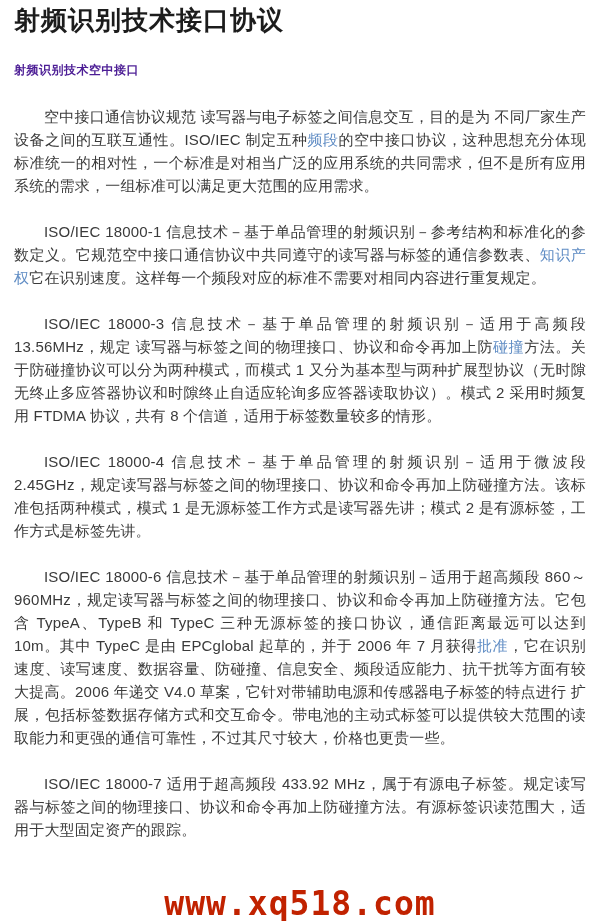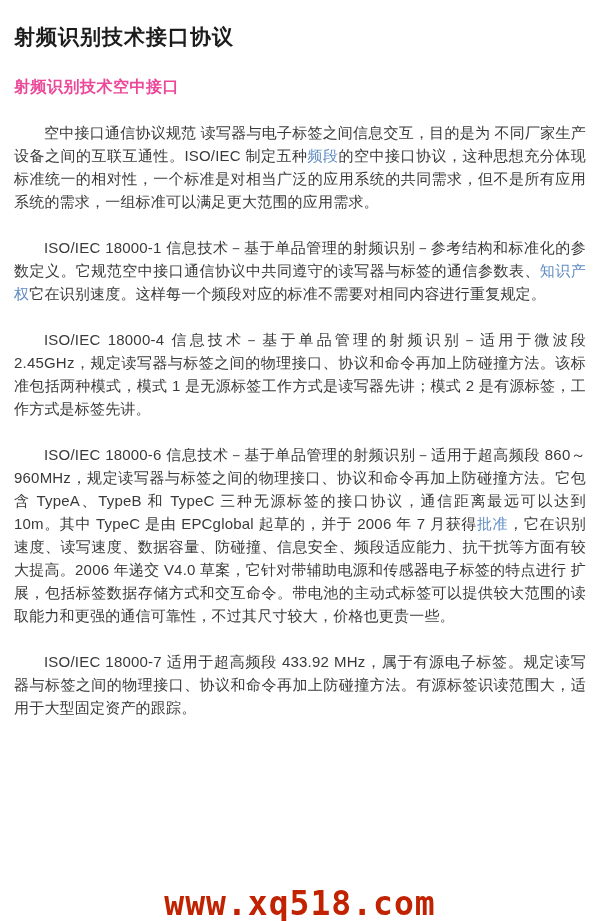--- a/index.html
+++ b/index.html
@@ -12,34 +12,34 @@
     width: 600px;
     height: 921px;
     overflow: hidden;
     background: #ffffff;
     font-family: "Liberation Sans", "DejaVu Sans", sans-serif;
     box-sizing: border-box;
     padding: 0 14px;
   }
   h1.doc-title {
     margin: 0;
-    padding-top: 23px;
-    font-size: 21px;
+    padding-top: 7px;
+    font-size: 26px;
     line-height: 27px;
     font-weight: bold;
     color: #1c1c1c;
     letter-spacing: 1px;
   }
   h2.section-heading {
     margin: 0;
     padding-top: 26px;
-    font-size: 16px;
+    font-size: 12px;
     line-height: 21px;
     font-weight: bold;
-    color: #ec4899;
+    color: #4c1d95;
     letter-spacing: 0.5px;
   }
   .body-text {
     margin-top: 24px;
   }
   .body-text p {
     margin: 0 0 23px 0;
     font-size: 15px;
     line-height: 23px;
     color: #3a3a3a;
@@ -73,19 +73,20 @@
 <body>
 
 <div class="page">
   <h1 class="doc-title">射频识别技术接口协议</h1>
 
   <h2 class="section-heading">射频识别技术空中接口</h2>
 
   <div class="body-text" id="paragraphs">
       <p><span>空中接口通信协议规范 读写器与电子标签之间信息交互，目的是为 不同厂家生产设备之间的互联互通性。ISO/IEC 制定五种</span><span class="inline-link">频段</span><span>的空中接口协议，这种思想充分体现 标准统一的相对性，一个标准是对相当广泛的应用系统的共同需求，但不是所有应用系统的需求，一组标准可以满足更大范围的应用需求。</span></p>
       <p><span>ISO/IEC 18000-1 信息技术－基于单品管理的射频识别－参考结构和标准化的参数定义。它规范空中接口通信协议中共同遵守的读写器与标签的通信参数表、</span><span class="inline-link">知识产权</span><span>它在识别速度。这样每一个频段对应的标准不需要对相同内容进行重复规定。</span></p>
+      <p><span>ISO/IEC 18000-3 信息技术－基于单品管理的射频识别－适用于高频段 13.56MHz，规定 读写器与标签之间的物理接口、协议和命令再加上防</span><span class="inline-link">碰撞</span><span>方法。关于防碰撞协议可以分为两种模式，而模式 1 又分为基本型与两种扩展型协议（无时隙无终止多应答器协议和时隙终止自适应轮询多应答器读取协议）。模式 2 采用时频复用 FTDMA 协议，共有 8 个信道，适用于标签数量较多的情形。</span></p>
       <p><span>ISO/IEC 18000-4 信息技术－基于单品管理的射频识别－适用于微波段 2.45GHz，规定读写器与标签之间的物理接口、协议和命令再加上防碰撞方法。该标准包括两种模式，模式 1 是无源标签工作方式是读写器先讲；模式 2 是有源标签，工作方式是标签先讲。</span></p>
       <p><span>ISO/IEC 18000-6 信息技术－基于单品管理的射频识别－适用于超高频段 860～960MHz，规定读写器与标签之间的物理接口、协议和命令再加上防碰撞方法。它包含 TypeA、TypeB 和 TypeC 三种无源标签的接口协议，通信距离最远可以达到 10m。其中 TypeC 是由 EPCglobal 起草的，并于 2006 年 7 月获得</span><span class="inline-link">批准</span><span>，它在识别速度、读写速度、数据容量、防碰撞、信息安全、频段适应能力、抗干扰等方面有较大提高。2006 年递交 V4.0 草案，它针对带辅助电源和传感器电子标签的特点进行 扩展，包括标签数据存储方式和交互命令。带电池的主动式标签可以提供较大范围的读取能力和更强的通信可靠性，不过其尺寸较大，价格也更贵一些。</span></p>
       <p><span>ISO/IEC 18000-7 适用于超高频段 433.92 MHz，属于有源电子标签。规定读写器与标签之间的物理接口、协议和命令再加上防碰撞方法。有源标签识读范围大，适用于大型固定资产的跟踪。</span></p>
     </div>
 
   <div class="watermark">www.xq518.com</div>
 </div>
 
 </body></html>

